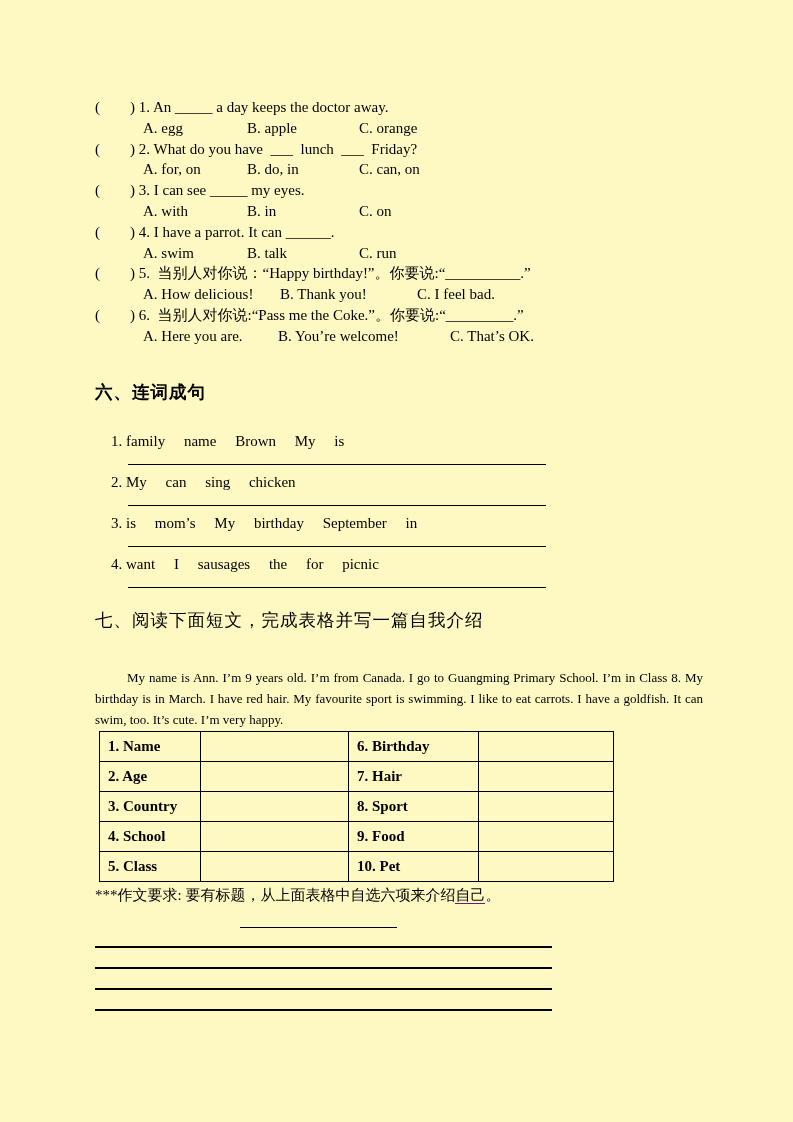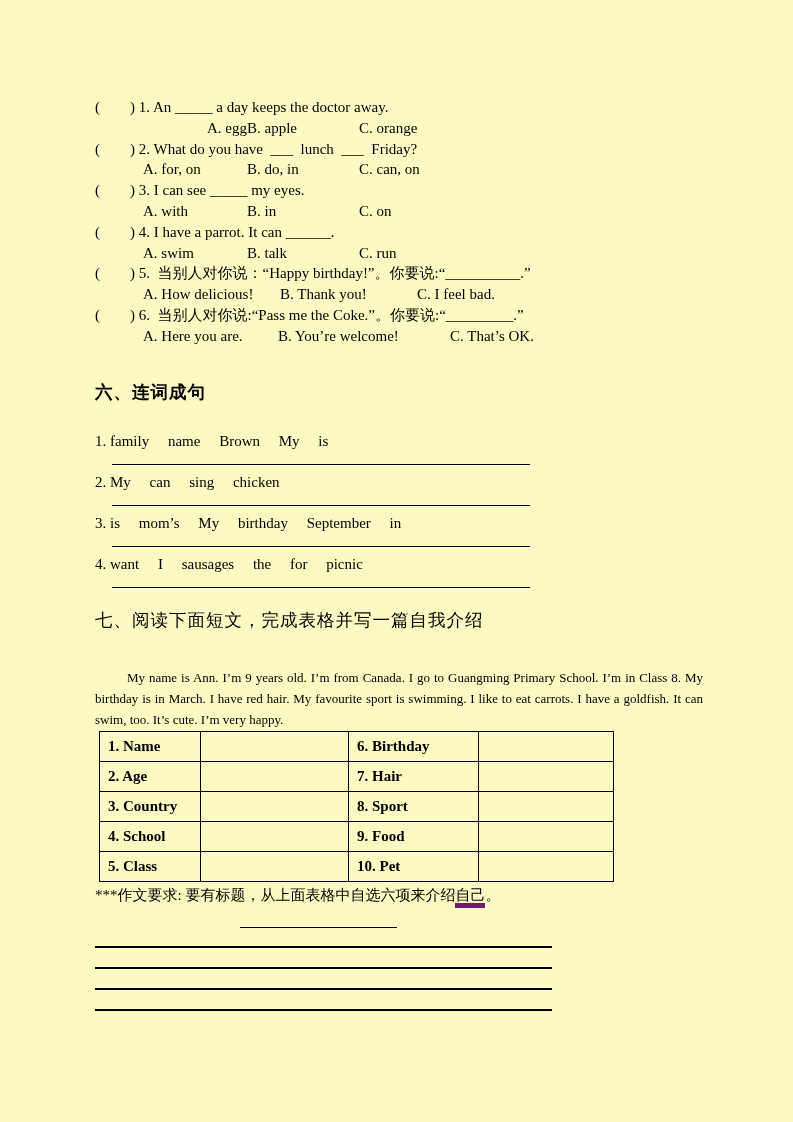--- a/index.html
+++ b/index.html
@@ -15,53 +15,53 @@
   }
   .content { position:absolute; left:95px; top:97px; width:612px; }
 
   
   .q-stem  { font-size:15px; line-height:20.8px; height:20.8px; white-space:pre; }
   .q-opts  { font-size:15px; line-height:20.8px; height:20.8px; padding-left:48px; display:flex; }
   .q-opts span { white-space:pre; display:inline-block; }
 
   
   .s6-title { font-size:17.5px; line-height:24px; margin-top:33px; letter-spacing:1px;font-weight:bold; }
-  .s6-list  { margin-top:27px; }
+  .s6-list  { margin-top:27px;margin-left:16px; }
   .s6-item .words   { font-size:15px; line-height:21px; height:21px; white-space:pre; }
   .s6-item .ansline { margin:12px 0 0 17px; width:418px; height:0; border-bottom:1.5px solid #000; }
   .s6-item { margin-bottom:7px; }
 
   
   .s7-title { font-size:17.5px; line-height:24px; margin-top:20px; letter-spacing:1px; }
   .passage  { font-size:13px; line-height:21px; margin-top:35px; width:608px;
               text-align:justify; text-indent:32px; }
 
   table.info { border-collapse:collapse; table-layout:fixed; width:514px; margin:1px 0 0 4px; }
   table.info td { border:1.5px solid #000; height:29px; font-size:15px;
                   padding:0 0 0 8px; vertical-align:middle; overflow:hidden; }
   table.info td.lbl { font-weight:bold; }
 
   .note { font-size:15px; line-height:21px; margin-top:3px; }
-  .note .ul { border-bottom:5px solid #701a75; padding-bottom:0px;text-align:center; }
+  .note .ul { border-bottom:1px solid #701a75; padding-bottom:0px;text-align:center; }
 
   .title-line   { width:157px; height:0; border-bottom:1.5px solid #000; margin:21px 0 0 145px; }
   .writing-line { width:457px; height:0; border-bottom:2px solid #000; margin-top:19px; }
   .writing-line:first-child { margin-top:18px; }
 </style>
 </head>
 <body>
 
 <div class="page">
   <div class="content">
 
     <div id="mcq-list">
         <div class="q-block">
           <div class="q-stem">(        ) 1. An _____ a day keeps the doctor away.</div>
           <div class="q-opts">
-            <span style="width: 104px; text-align: right;">A. egg</span>
+            <span style="width: 104px;">A. egg</span>
             <span style="width: 112px;">B. apple</span>
             <span>C. orange</span>
           </div>
         </div>
         <div class="q-block">
           <div class="q-stem">(        ) 2. What do you have  ___  lunch  ___  Friday?</div>
           <div class="q-opts">
             <span style="width: 104px;">A. for, on</span>
             <span style="width: 112px;">B. do, in</span>
             <span>C. can, on</span>

